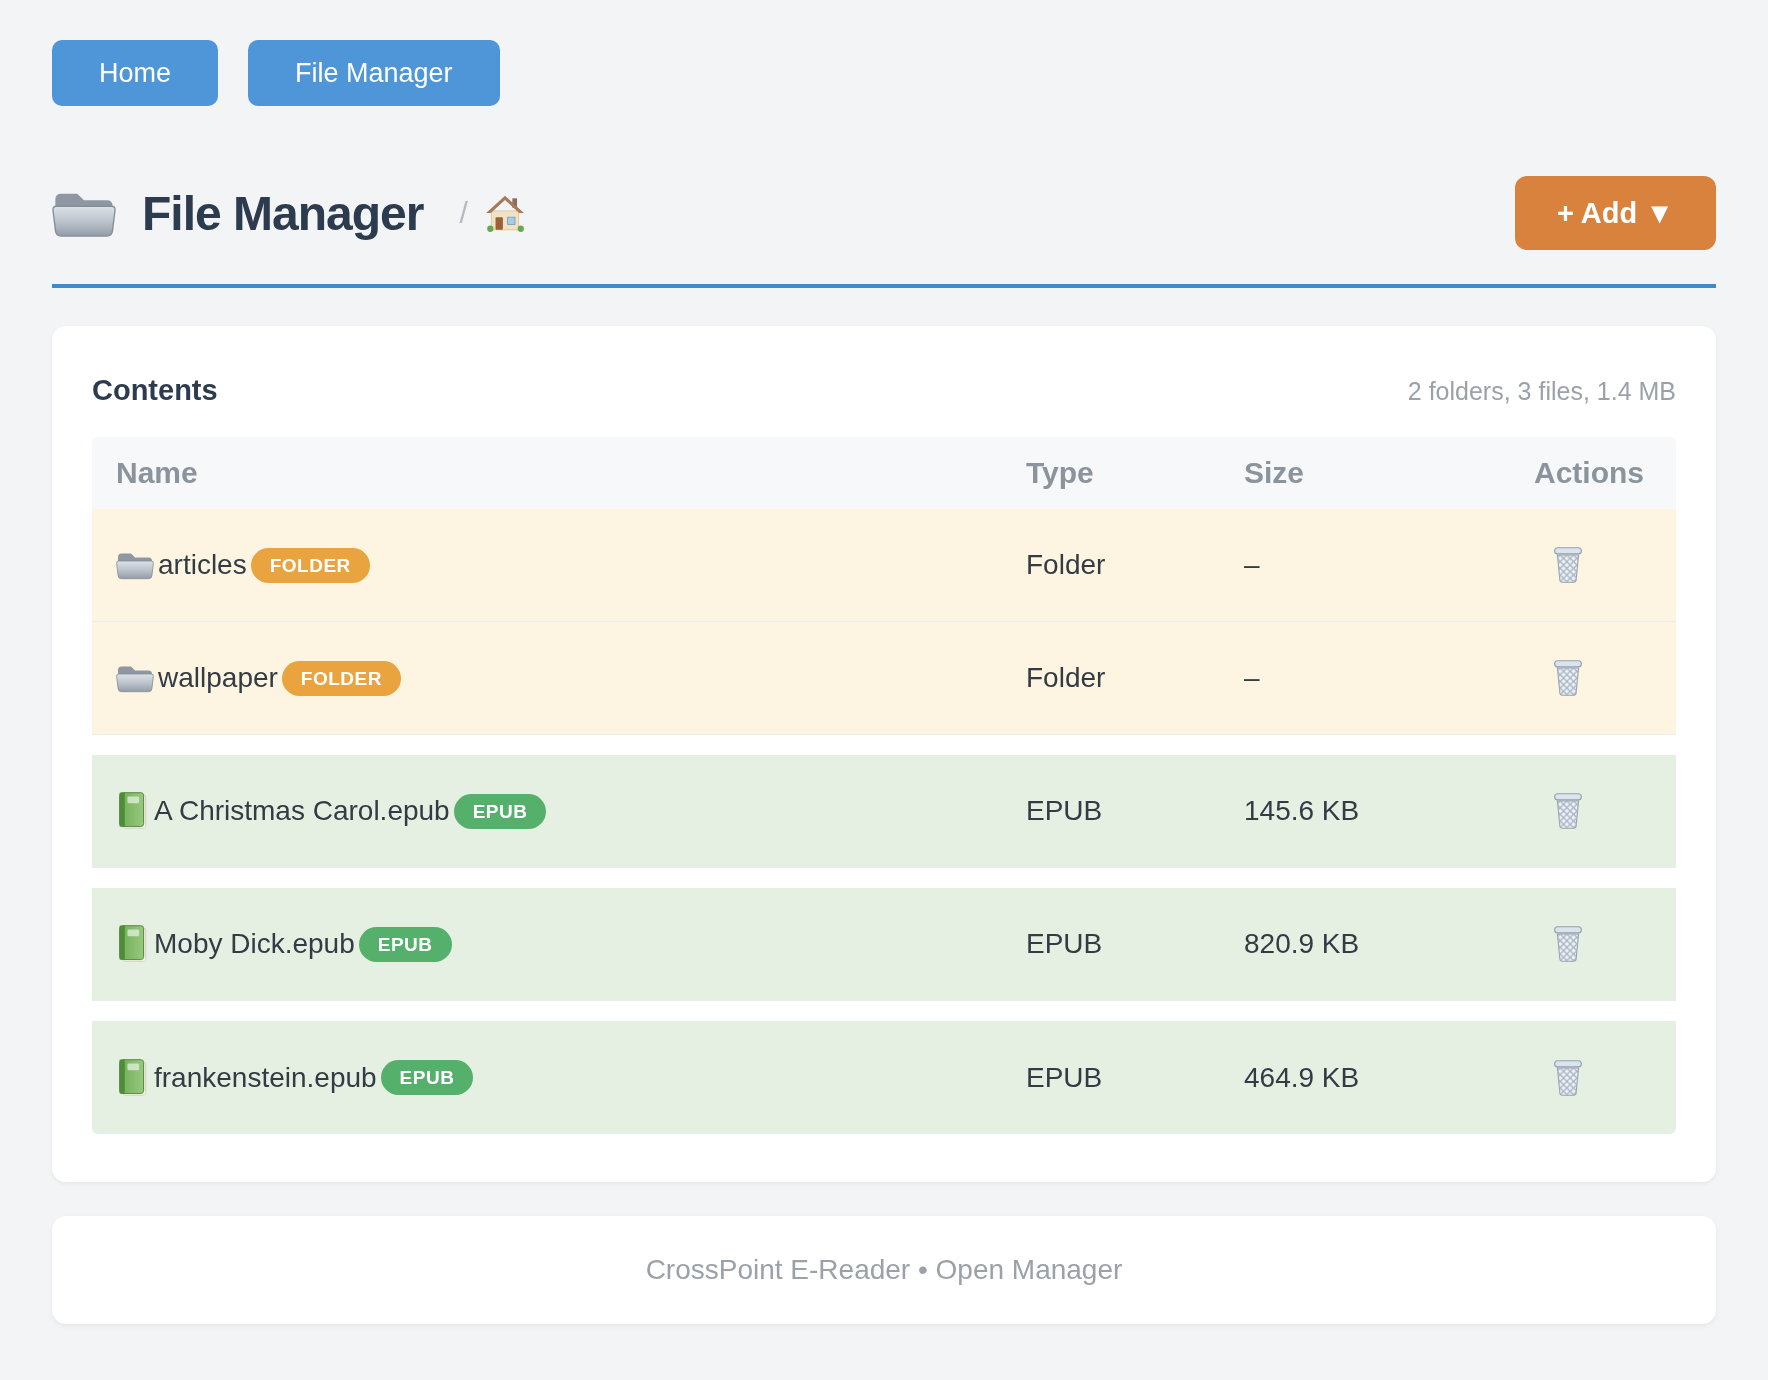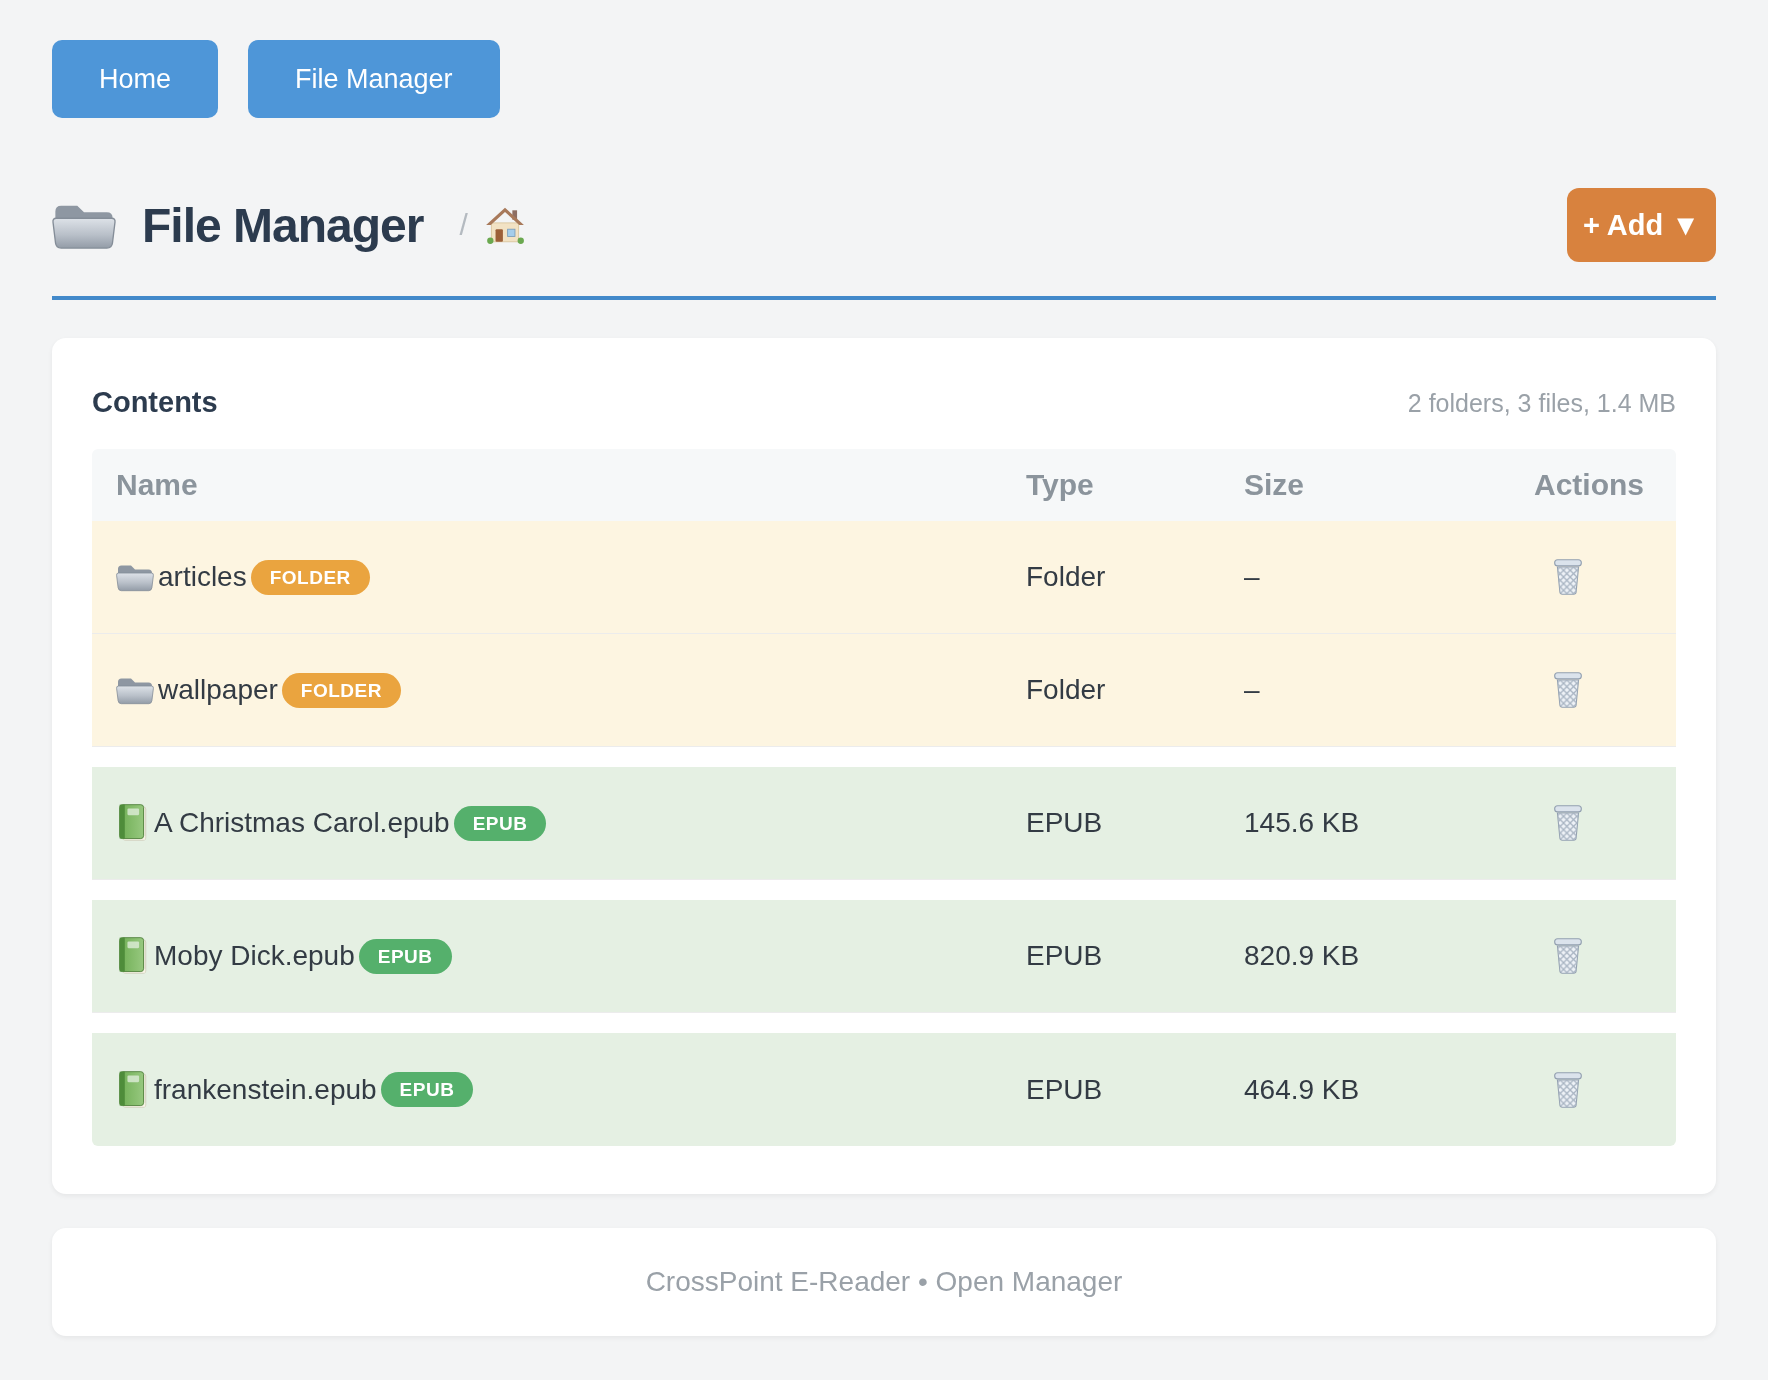--- a/index.html
+++ b/index.html
@@ -9,35 +9,35 @@
     background:#f3f4f5;
     font-family:"Liberation Sans", sans-serif;
     color:#333b44;
   }
   .page { padding:40px 52px 0; }
 
   
   .nav { display:flex; gap:30px; }
   .btn-nav {
     background:#4e96d8; color:#fff; border:none; cursor:pointer;
-    font-family:inherit; font-size:27px; height:78px; padding:0 47px;
+    font-family:inherit; font-size:27px; height:66px; padding:0 47px;
     border-radius:10px;
   }
 
   
   .header { display:flex; align-items:center; margin-top:70px; }
   .title-icon { width:64px; height:54px; margin-right:26px; flex:none; }
   .page-title { font-size:48px; font-weight:bold; color:#2c3b4e; margin:0; letter-spacing:-1px; }
   .crumb { display:flex; align-items:center; gap:16px; margin-left:36px; }
   .crumb-sep { color:#b4bac0; font-size:30px; }
   .house-icon { width:42px; height:40px; cursor:pointer; }
   .add-btn {
     margin-left:auto; background:#d8823e; color:#fff; border:none; cursor:pointer;
     font-family:inherit; font-weight:bold; font-size:29px;
-    height:74px; padding:0 16px; border-radius:12px;
+    height:74px; padding:0 42px; border-radius:12px;
   }
 
   .rule { border:none; height:4px; background:#4289ca; margin:34px 0 0; }
 
   .card { background:#fff; border-radius:14px; box-shadow:0 2px 5px rgba(0,0,0,.06); }
   .contents-card { margin-top:38px; padding:40px 40px 48px; }
   .card-head { display:flex; justify-content:space-between; align-items:baseline; }
   .card-title { font-size:29px; font-weight:bold; color:#2c3b4e;margin-top:8px; }
   .summary { font-size:25px; color:#9aa1a8; }
 

